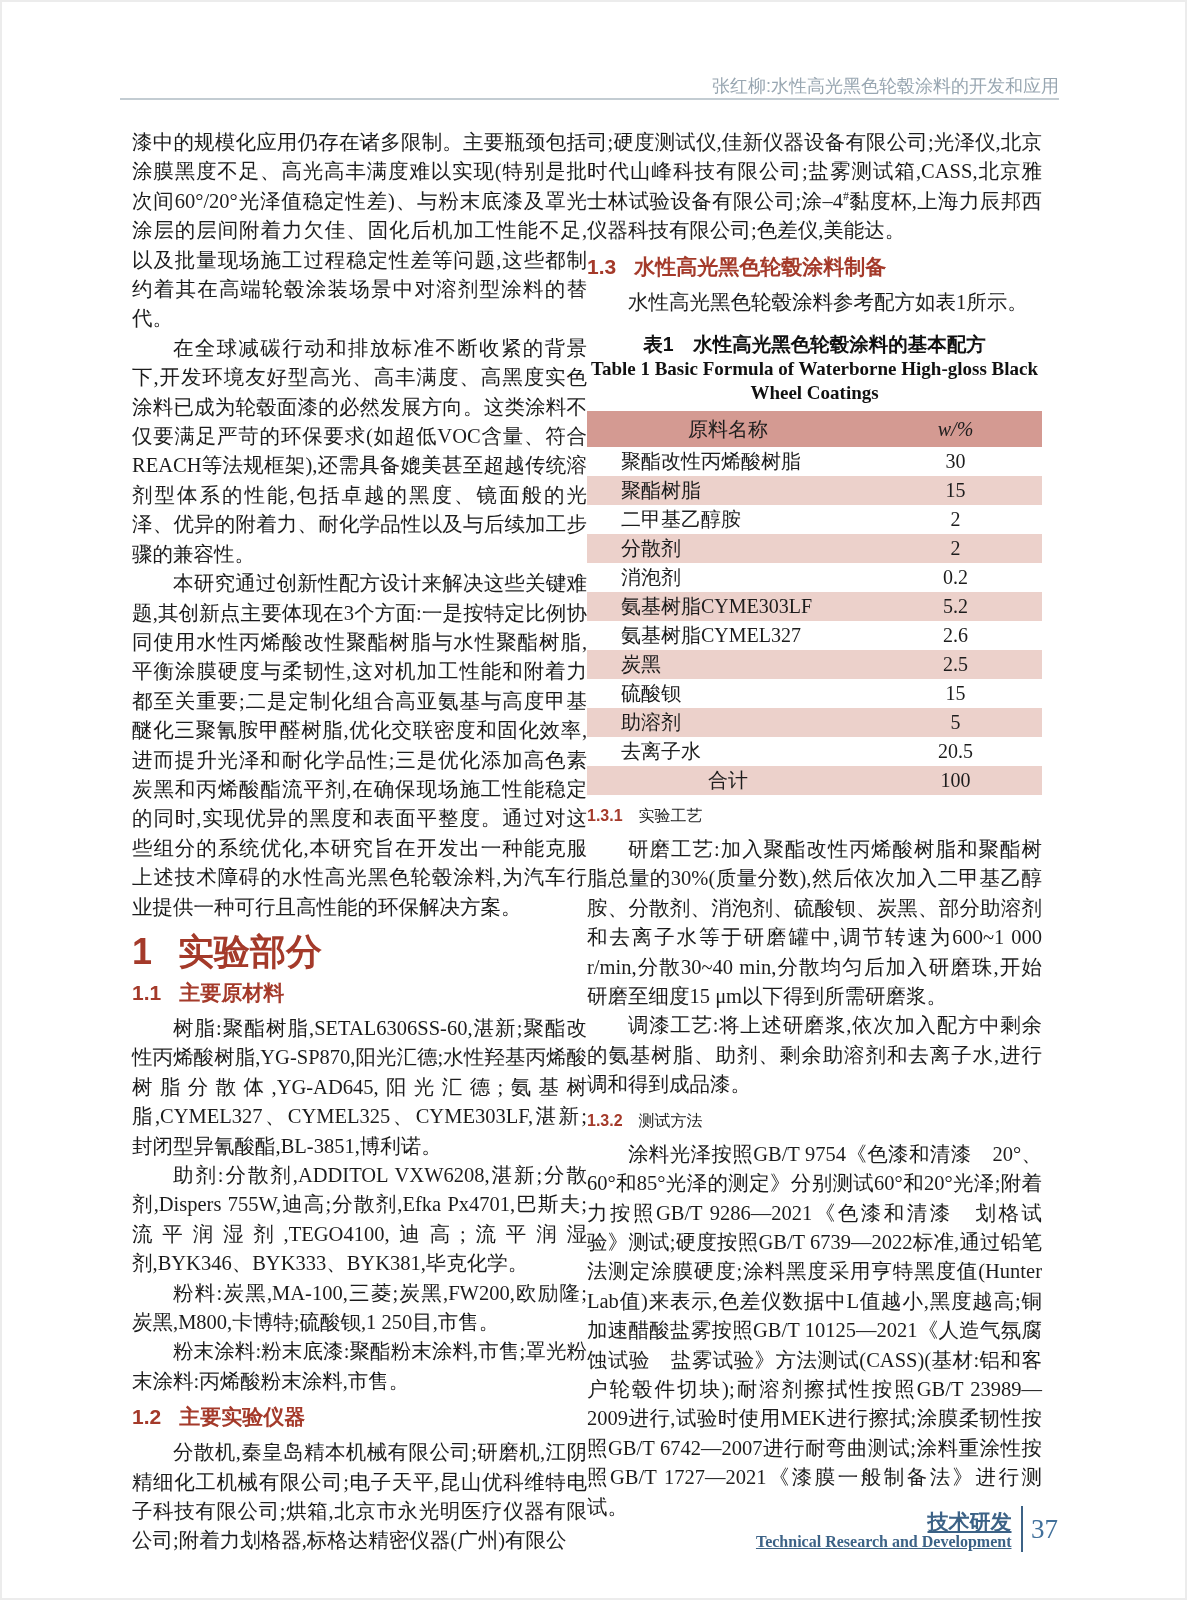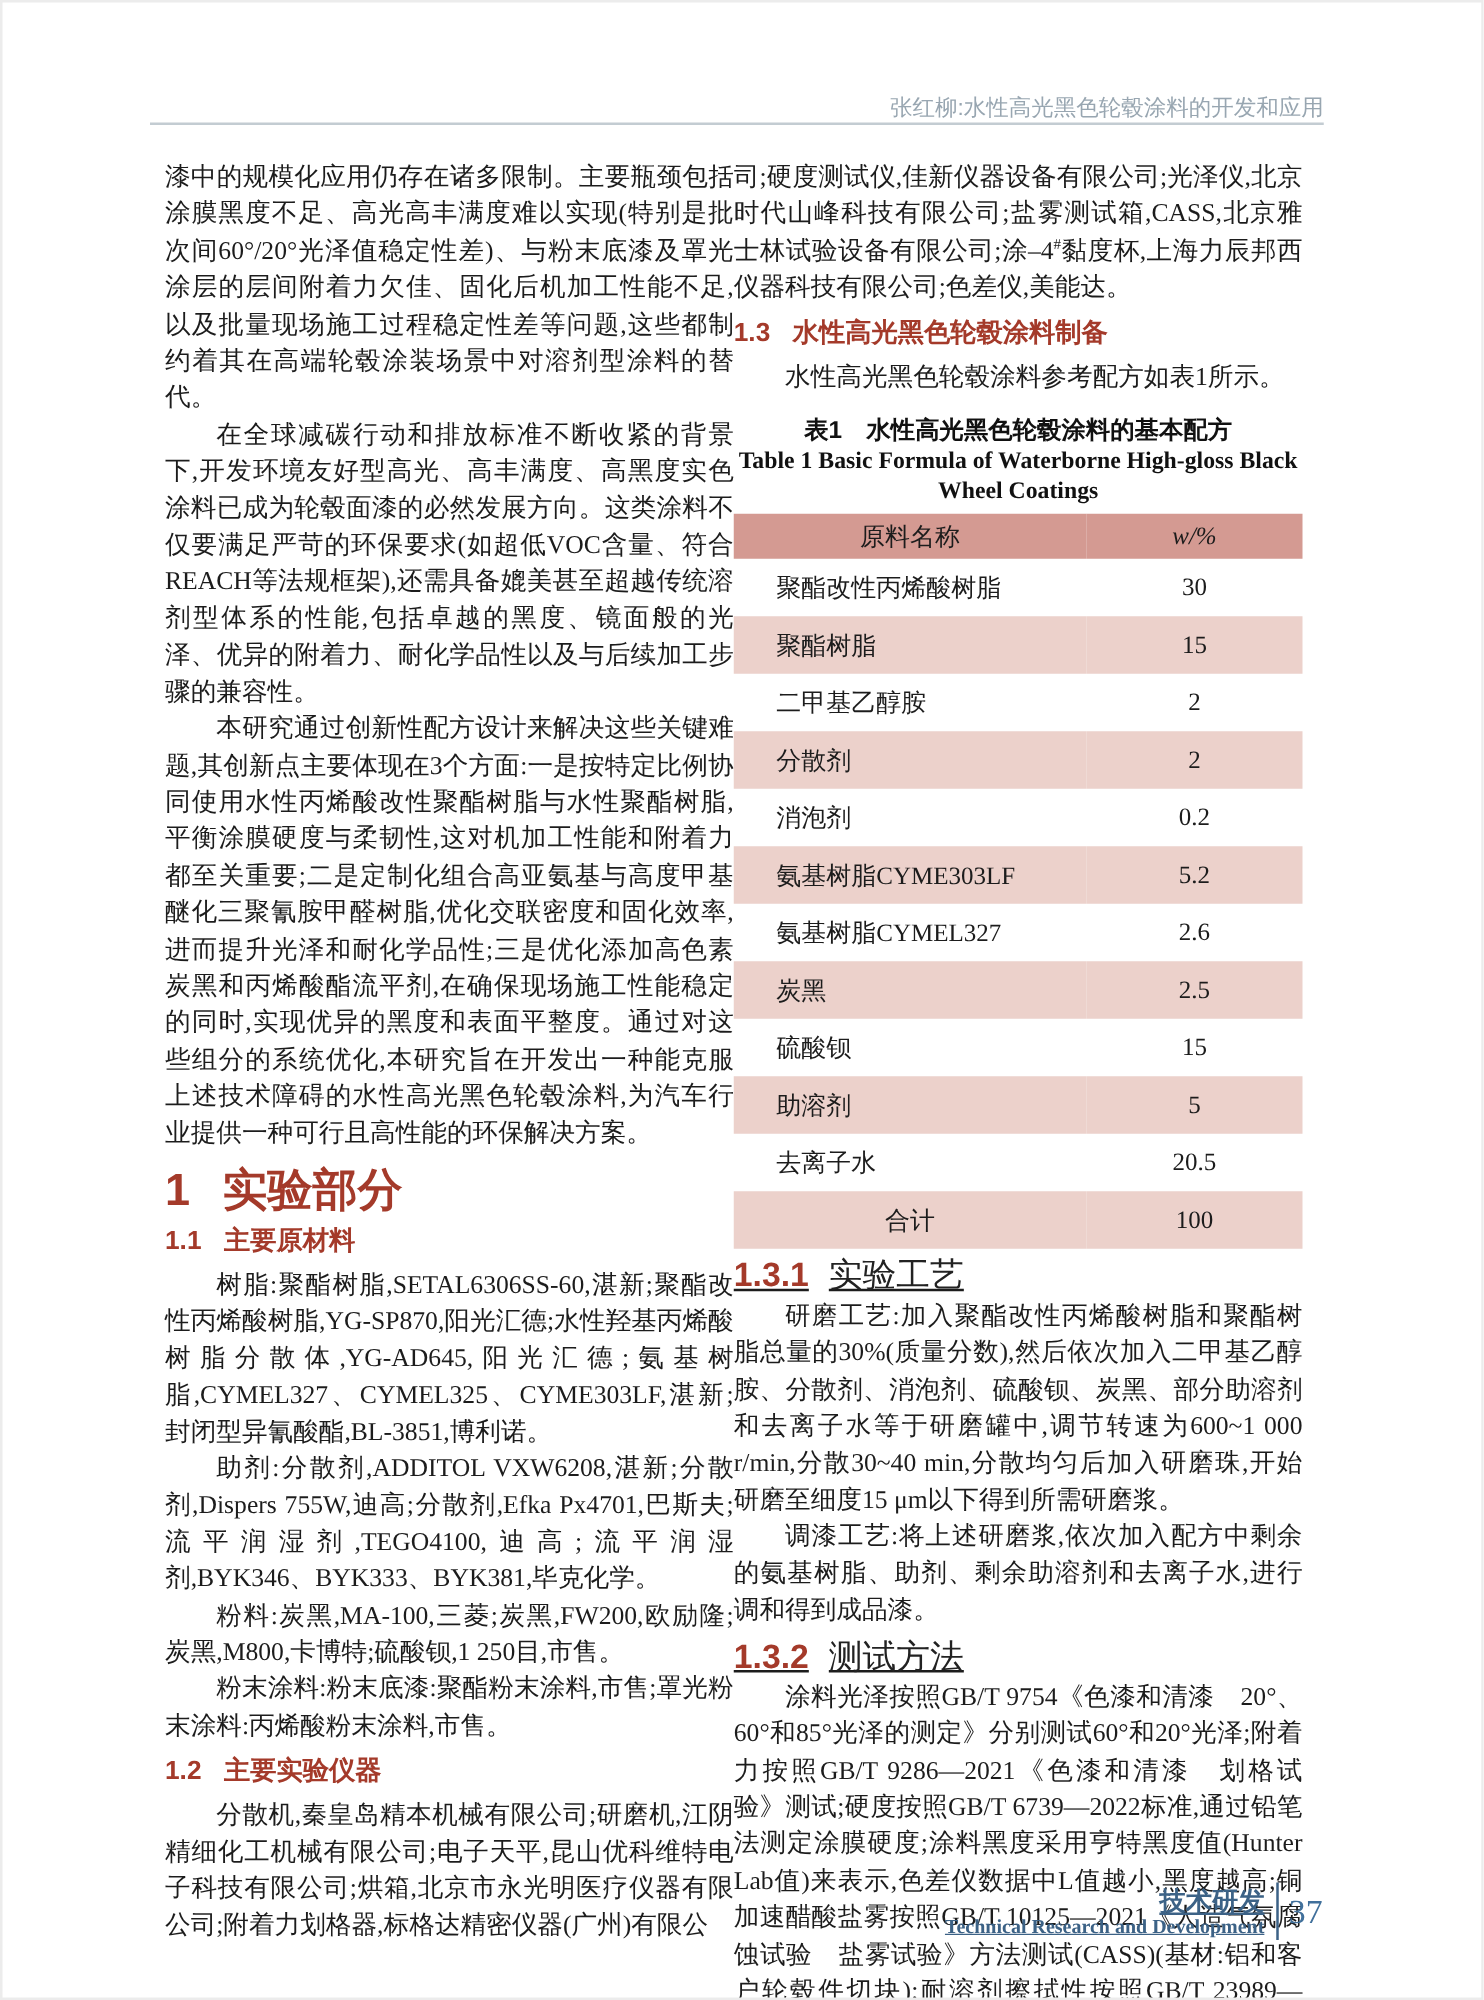--- a/index.html
+++ b/index.html
@@ -45,21 +45,21 @@
   .h1 .h-num{margin-right:26px;}
   .h2{
     margin:8px 0 8px 0;
     font-family:"Liberation Sans","DejaVu Sans",sans-serif;
     font-weight:bold;font-size:21px;line-height:26px;
     color:#a43a2a;
   }
   .h2 .h-num{margin-right:18px;margin-top:28px;}
   .h3{
     margin:8px 0 6px 0;
-    font-size:27px;line-height:26px;text-decoration:underline;
+    font-size:16px;line-height:26px;
   }
   .h3 .h-num{
     font-family:"Liberation Sans","DejaVu Sans",sans-serif;
     color:#a43a2a;font-weight:600;margin-right:16px;
   }
   .h3 .h3-title{
     color:#222;font-family:"Liberation Serif","DejaVu Serif",serif;
   }
   
   .table-block{margin-top:14px;}
@@ -79,21 +79,21 @@
     width:100%;border-collapse:collapse;margin-top:6px;
     font-size:20px;
   }
   table.formula th{
     background:#d49a92;
     font-weight:normal;height:34px;
     font-size:20px;
   }
   table.formula th.col-name{text-align:center;}
   table.formula th.col-value{text-align:center;font-style:italic;}
-  table.formula td{height:46px;padding:0;}
+  table.formula td{height:29px;padding:0;}
   table.formula td.name{padding-left:34px;text-align:left;}
   table.formula td.value{text-align:center;width:38%;}
   table.formula tbody tr:nth-child(even) td{background:#ecd1cb;}
   table.formula tr.total-row td.name{padding-left:0;text-align:center;}
   
   .footer{
     position:absolute;right:127px;bottom:46px;
     display:flex;align-items:center;
   }
   .footer .sec{

